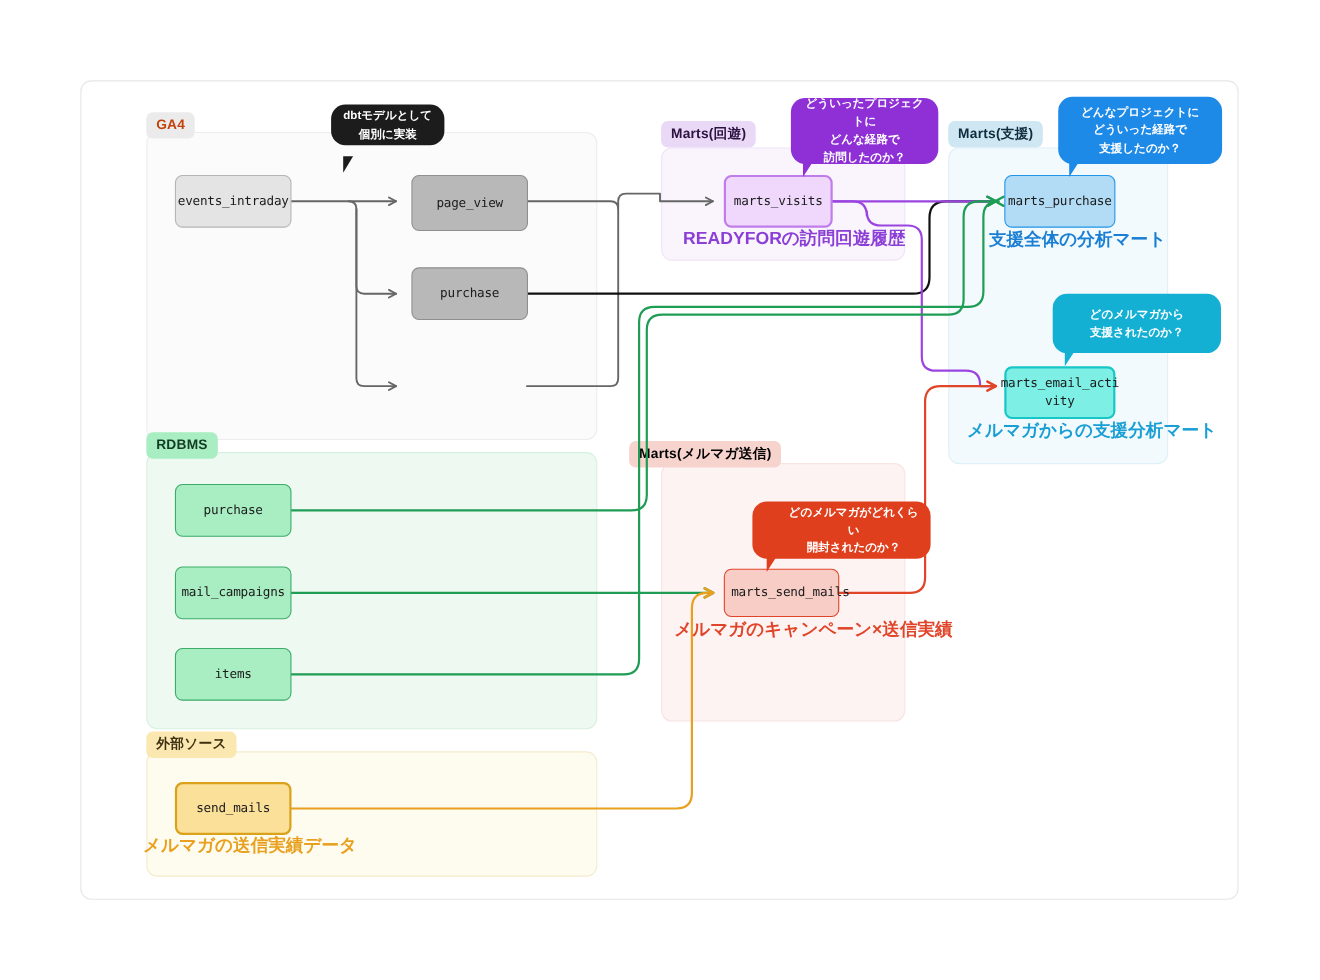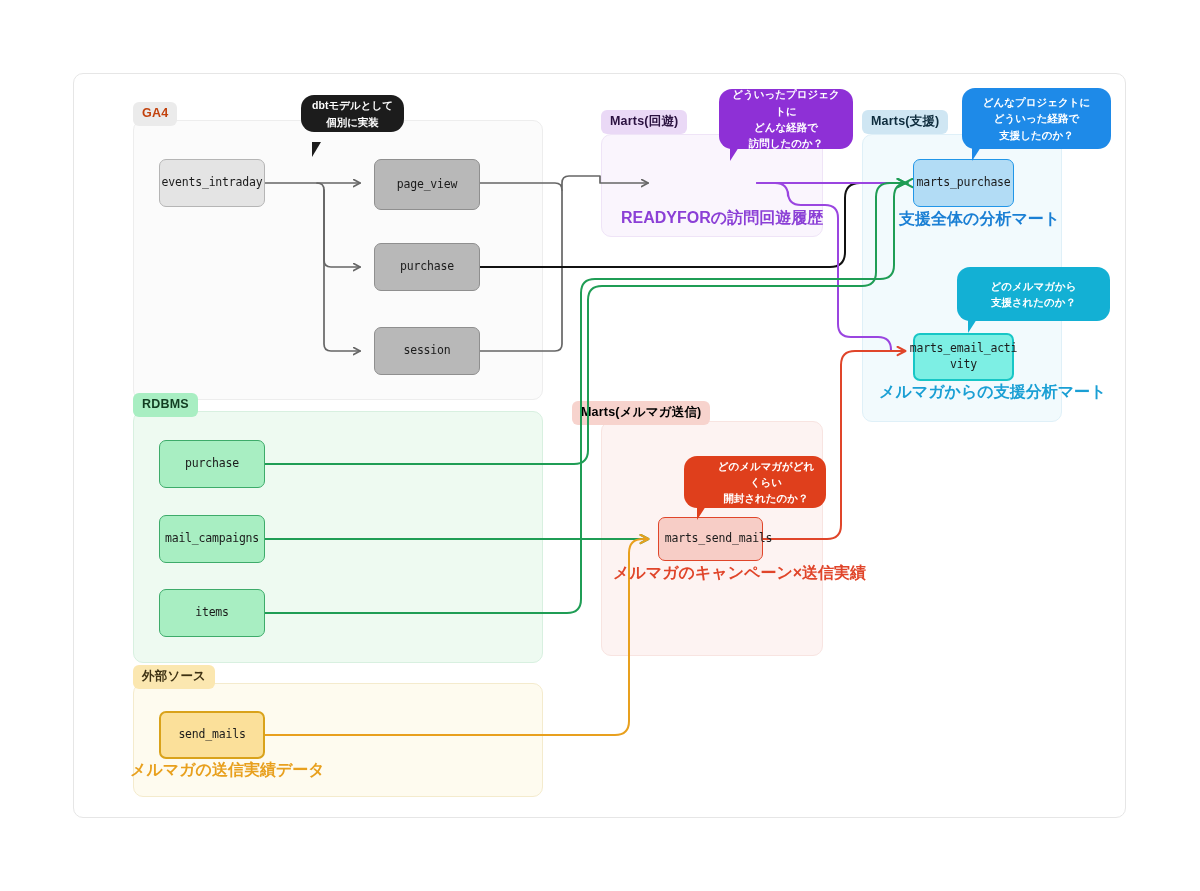--- a/index.html
+++ b/index.html
@@ -154,31 +154,31 @@
 
     </g>
   </svg>
 
   <div class="node" style="left:159px; top:159px; width:106px; height:48px; background:#e4e4e4; border:1.5px solid #b5b5b5;">events_intraday</div>
 
   <div class="node" style="left:374px; top:159px; width:106px; height:51px; background:#b8b8b8; border:1.5px solid #8f8f8f;">page_view</div>
 
   <div class="node" style="left:374px; top:243px; width:106px; height:48px; background:#b8b8b8; border:1.5px solid #8f8f8f;">purchase</div>
 
-  <div class="node" style="left:374px; top:327px; width:106px; height:48px; background:#b8b8b8; border:1.5px solid #8f8f8f;">session</div>
 
   <div class="node" style="left:159px; top:440px; width:106px; height:48px; background:#a8eec2; border:1.5px solid #3dab6a;">purchase</div>
 
   <div class="node" style="left:159px; top:515px; width:106px; height:48px; background:#a8eec2; border:1.5px solid #3dab6a;">mail_campaigns</div>
 
   <div class="node" style="left:159px; top:589px; width:106px; height:48px; background:#a8eec2; border:1.5px solid #3dab6a;">items</div>
 
   <div class="node" style="left:159px; top:711px; width:106px; height:48px; background:#fbe09a; border:2px solid #d9a21a;">send_mails</div>
   <div class="node-caption" style="left:130px; top:762px; width:164px; color:#e8a01e;">メルマガの送信実績データ</div>
 
+  <div class="node" style="left:658px; top:159px; width:99px; height:48px; background:#efd8fb; border:2px solid #c07ceb;">marts_visits</div>
   <div class="node-caption" style="left:621px; top:210px; width:173px; color:#8b3fd6;">READYFORの訪問回遊履歴</div>
 
   <div class="node" style="left:658px; top:517px; width:105px; height:44px; background:#f7cdc6; border:1.5px solid #e0452a;padding-left:22px;">marts_send_mails</div>
   <div class="node-caption" style="left:613px; top:565px; width:195px; color:#e0452a;">メルマガのキャンペーン×送信実績</div>
 
   <div class="node" style="left:913px; top:159px; width:101px; height:48px; background:#b2dcf5; border:1.5px solid #2196e8;">marts_purchase</div>
   <div class="node-caption" style="left:899px; top:211px; width:130px; color:#1a7fd4;">支援全体の分析マート</div>
 
   <div class="node" style="left:913px; top:333px; width:101px; height:48px; background:#7defe4; border:2px solid #17c6c6; white-space:pre-line;">marts_email_acti
 vity</div>
@@ -195,17 +195,17 @@
 
   <div class="bubble" style="left:962px; top:88px; width:149px; height:61px; background:#1e8ae8;">どんなプロジェクトに
 どういった経路で
 支援したのか？</div>
   <div class="bubble-tail" style="left:972px; top:147px; border-left:9px solid #1e8ae8; border-right:5px solid transparent; border-bottom:14px solid transparent;"></div>
 
   <div class="bubble" style="left:957px; top:267px; width:153px; height:54px; background:#13b0d4;">どのメルマガから
 支援されたのか？</div>
   <div class="bubble-tail" style="left:968px; top:319px; border-left:9px solid #13b0d4; border-right:5px solid transparent; border-bottom:14px solid transparent;"></div>
 
-  <div class="bubble" style="left:684px; top:456px; width:142px; height:52px; background:#df3f1c;padding-left:32px;">どのメルマガがどれくらい
+  <div class="bubble" style="left:684px; top:456px; width:162px; height:52px; background:#df3f1c;padding-left:32px;">どのメルマガがどれくらい
 開封されたのか？</div>
   <div class="bubble-tail" style="left:697px; top:506px; border-left:9px solid #df3f1c; border-right:5px solid transparent; border-bottom:14px solid transparent;"></div>
 
 </div>
 
 </body></html>

